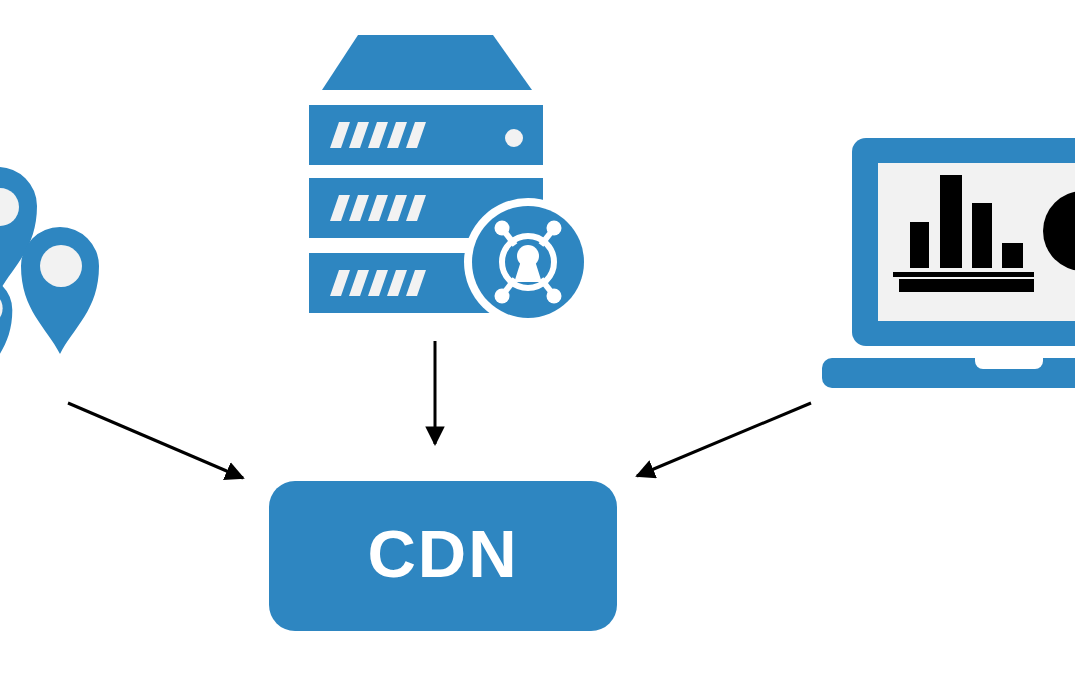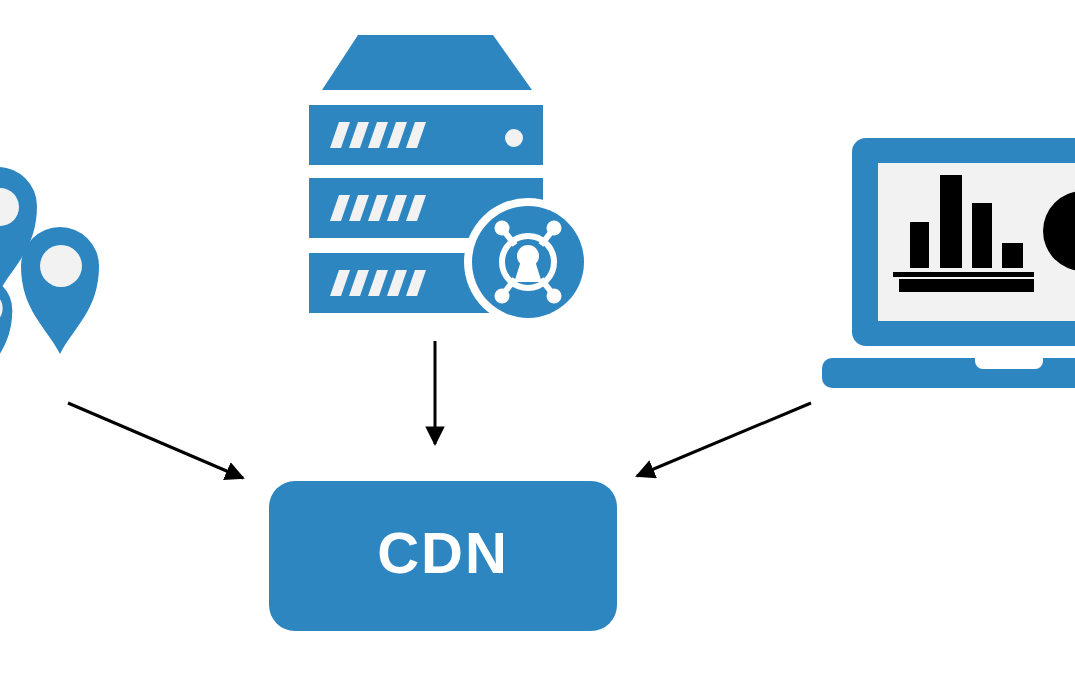--- a/index.html
+++ b/index.html
@@ -31,21 +31,21 @@
     left: 269px; top: 481px;
     width: 348px; height: 150px;
     background: var(--accent);
     border-radius: 26px;
     display: flex;
     align-items: center;
     justify-content: center;
   }
   .cdn-label {
     color: #ffffff;
-    font-size: 58px;
+    font-size: 67px;
     font-weight: bold;
     letter-spacing: 2px;
     line-height: 1;
     padding-bottom: 6px;
   }
 </style>
 </head>
 <body>
 
 <div class="canvas">

